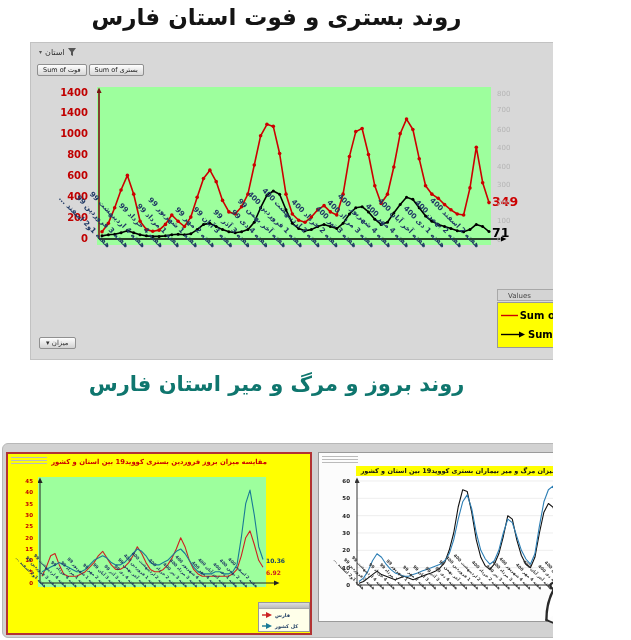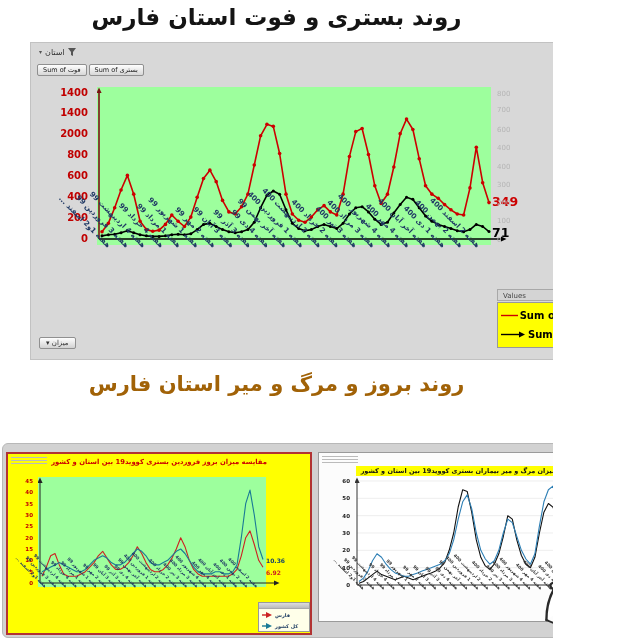--- a/index.html
+++ b/index.html
@@ -1,40 +1,40 @@
 <!DOCTYPE html>
 <html lang="fa"><head>
 <meta charset="utf-8">
 <style>
   html,body{margin:0;padding:0;}
   body{font-family:"DejaVu Sans",sans-serif;background:#fff;}
   #page{position:relative;width:553px;height:640px;background:#fff;overflow:hidden;}
   .abs{position:absolute;}
   
   .main-title{top:4px;left:0;right:0;text-align:center;font-size:23px;font-weight:600;color:#141414;}
-  .sec-title{top:372px;left:0;right:0;text-align:center;font-size:21px;font-weight:600;color:#a16207;}
+  .sec-title{top:372px;left:0;right:0;text-align:center;font-size:21px;font-weight:600;color:#0f766e;}
   .sec-sub{top:404px;left:0;right:0;text-align:center;font-size:16.5px;font-weight:bold;color:#d40b0b;}
   
   .panel1{left:30px;top:42px;width:571px;height:316px;background:#d8d8d8;border:1px solid #c2c2c2;}
   .filter{left:8px;top:5px;display:flex;align-items:flex-start;gap:3px;font-size:8px;color:#333;direction:rtl;}
   .pills{left:6px;top:21px;display:flex;gap:2px;}
   .pill{font-size:6.5px;color:#222;background:linear-gradient(#fefefe,#d7d7d7);border:1px solid #8f8f8f;border-radius:2px;padding:1px 5px;white-space:nowrap;}
   .plot-green{left:66px;top:44px;width:394px;height:158px;background:#9dff9d;}
   .ytl{left:0;top:44px;width:62px;height:166px;}
   .ytl span{position:absolute;right:5px;font-size:10px;font-weight:bold;color:#c00000;}
   .ytr{left:464px;top:44px;width:34px;height:166px;}
   .ytr span{position:absolute;left:2px;font-size:7px;color:#b5b5b5;}
   .xlabels{left:66px;top:200px;width:440px;height:112px;}
   .xl{position:absolute;top:0;width:0;}
   .xlt{position:absolute;right:0;top:0;transform-origin:100% 0;transform:rotate(45deg);white-space:nowrap;direction:rtl;}
   .xlt-main{font-size:7.2px;font-weight:bold;color:#1f3864;}
   .xlt-sm{font-size:4.3px;font-weight:bold;color:#1f3864;}
   .xlt-smd{font-size:4.3px;font-weight:bold;color:#333;}
   .weekbtn{left:8px;top:294px;font-size:7px;color:#333;background:linear-gradient(#fefefe,#d2d2d2);border:1px solid #909090;border-radius:2px;padding:1px 6px;direction:rtl;}
-  .values-hdr{left:466px;top:246px;width:102px;height:12px;background:#d4d4d4;border:1px solid #a8a8a8;font-size:7px;color:#444;line-height:12px;padding-left:5px;box-sizing:border-box;}
+  .values-hdr{left:466px;top:246px;width:102px;height:12px;background:#d4d4d4;border:1px solid #a8a8a8;font-size:7px;color:#444;line-height:12px;padding-left:10px;box-sizing:border-box;}
   .legend1{left:466px;top:259px;width:102px;background:#ffff00;border:1px solid #999;padding:3px 2px;box-sizing:border-box;}
   .lrow{display:flex;align-items:center;gap:2px;height:19px;direction:ltr;}
   .lrow .lbl{font-size:10px;font-weight:bold;color:#000;white-space:nowrap;}
   
   .band{left:2px;top:443px;width:625px;height:195px;background:#d2d2d2;border:1px solid #b8b8b8;border-radius:6px;box-sizing:border-box;}
   .cardL{left:6px;top:452px;width:306px;height:183px;background:#ffff00;border:2px solid #b23333;box-sizing:border-box;}
   .cardR{left:318px;top:452px;width:307px;height:170px;background:#fcfcfc;border:1px solid #9a9a9a;box-sizing:border-box;}
   .corner-note{left:3px;top:3px;width:36px;height:7px;background:repeating-linear-gradient(#bbb 0 1px,transparent 1px 3px);}
   .titleL{top:4px;left:28px;right:28px;text-align:center;font-size:6.8px;font-weight:bold;color:#cc0000;}
   .titleR-wrap{top:5px;left:0;right:0;text-align:center;}
@@ -208,21 +208,21 @@
         <circle cx="372.9672131147541" cy="142.61428571428573" r="1.5" fill="#000000"></circle>
         <circle cx="379.3114754098361" cy="137.4" r="1.5" fill="#000000"></circle>
         <circle cx="385.655737704918" cy="139.4857142857143" r="1.5" fill="#000000"></circle>
         <circle cx="392" cy="144.59571428571428" r="1.5" fill="#000000"></circle>
         <text x="395" y="149.59571428571428" fill="#000000" font-size="12.5">71</text>
       </svg>
 
     <div class="abs ytl" id="yt-main">
         <span style="top: -0.5px;">1400</span>
         <span style="top: 20.4px;">1400</span>
-        <span style="top: 41.2px;">2000</span>
+        <span style="top: 41.2px;">1000</span>
         <span style="top: 62.1px;">800</span>
         <span style="top: 82.9px;">600</span>
         <span style="top: 103.8px;">400</span>
         <span style="top: 124.6px;">200</span>
         <span style="top: 145.5px;">0</span>
       </div>
     <div class="abs ytr" id="yt-main-r">
         <span style="top: 2.5px;">800</span>
         <span style="top: 19px;">700</span>
         <span style="top: 39px;">600</span>

